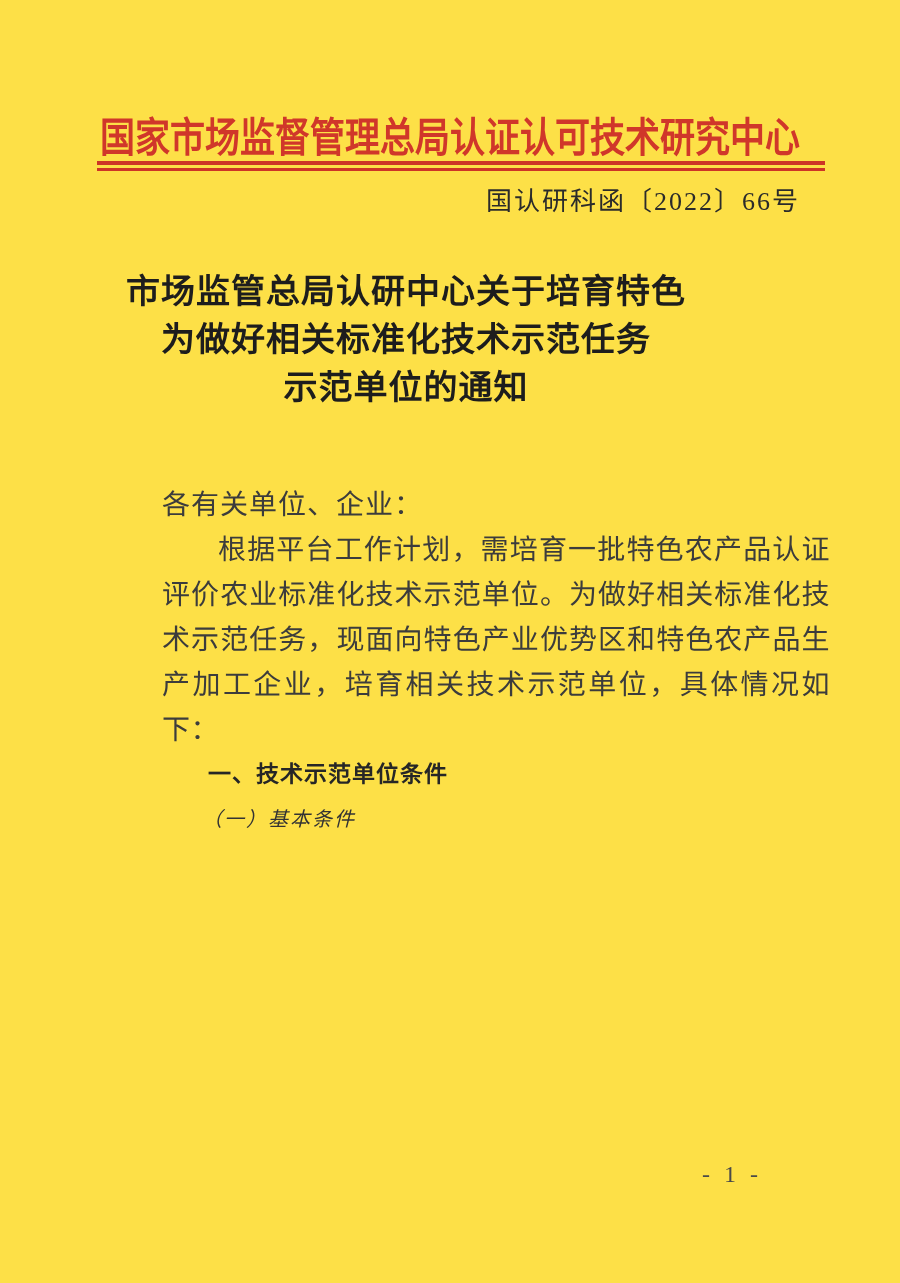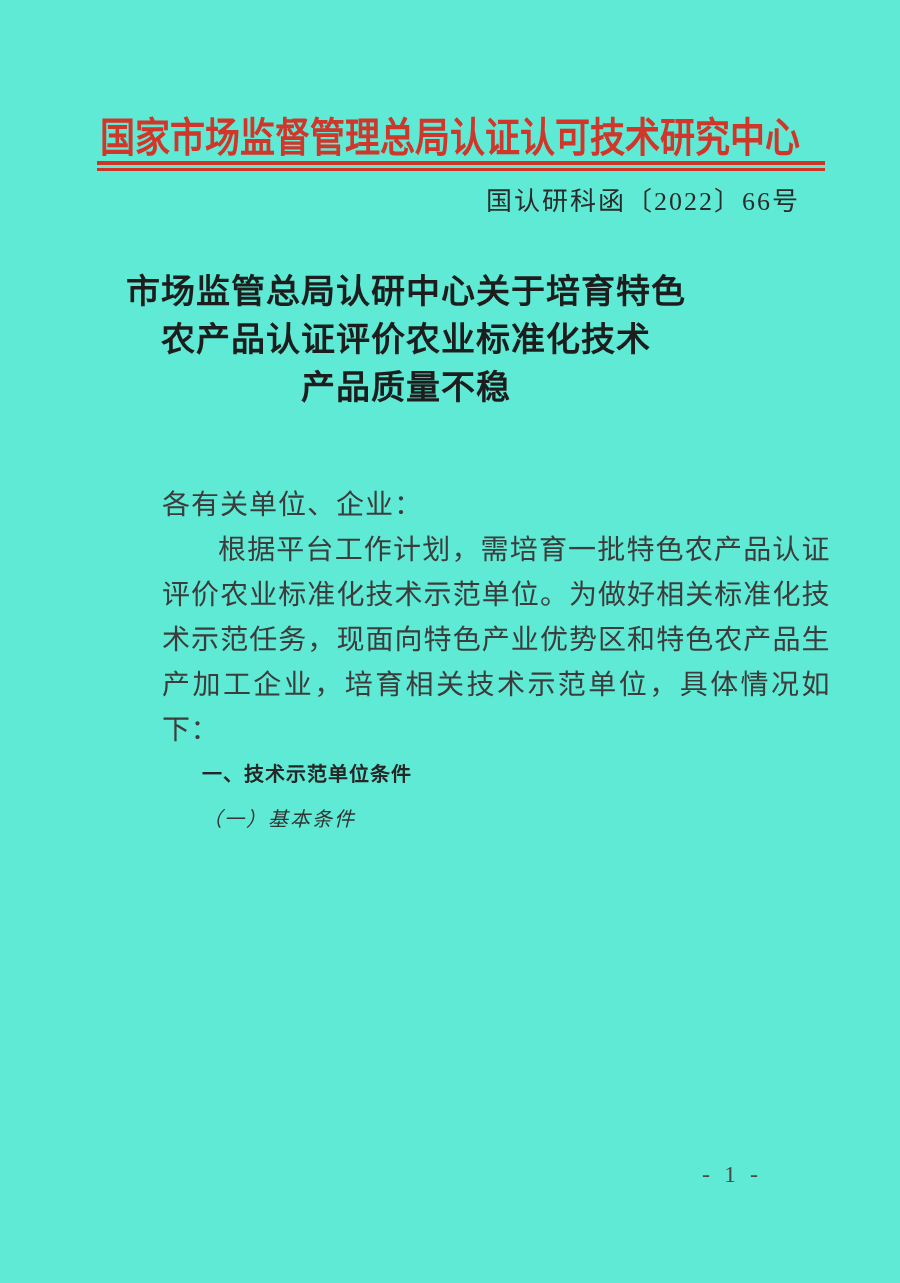--- a/index.html
+++ b/index.html
@@ -4,21 +4,21 @@
 <style>
   html, body {
     margin: 0;
     padding: 0;
     background: #ffffff;
   }
   .page {
     position: relative;
     width: 900px;
     height: 1283px;
-    background: #5eead4;
+    background: #fde047;
     overflow: hidden;
     font-family: "Liberation Serif", "DejaVu Serif", serif;
   }
   
   .org-name-wrap {
     position: absolute;
     top: 104px;
     left: 0;
     width: 900px;
     text-align: center;
@@ -91,21 +91,21 @@
   .para {
     margin: 0;
     text-indent: 2em;
     letter-spacing: 0.5px;
   }
   .section-heading {
     margin: 0;
     text-indent: 2em;
     font-family: "Liberation Sans", "DejaVu Sans", sans-serif;
     font-weight: 700;
-    font-size: 20px;
+    font-size: 23px;
     color: #262626;
     letter-spacing: 1px;
   }
   .sub-heading {
     margin: 0;
     text-indent: 2em;
     font-style: italic;
     font-size: 20px;
     color: #333333;
     letter-spacing: 2px;
@@ -130,22 +130,22 @@
   <div class="org-name-wrap">
     <span class="org-name">国家市场监督管理总局认证认可技术研究中心</span>
   </div>
 
   <div class="red-rule"></div>
 
   <div class="doc-number">国认研科函〔2022〕66号</div>
 
   <div class="doc-title">
     <div>市场监管总局认研中心关于培育特色</div>
-    <div>农产品认证评价农业标准化技术</div>
-    <div>产品质量不稳</div>
+    <div>为做好相关标准化技术示范任务</div>
+    <div>示范单位的通知</div>
   </div>
 
   <div class="body-block">
     <p class="salutation">各有关单位、企业：</p>
     <p class="para">根据平台工作计划，需培育一批特色农产品认证评价农业标准化技术示范单位。为做好相关标准化技术示范任务，现面向特色产业优势区和特色农产品生产加工企业，培育相关技术示范单位，具体情况如下：</p>
     <p class="section-heading">一、技术示范单位条件</p>
     <p class="sub-heading">（一）基本条件</p>
   </div>
 
   <div class="page-number">- 1 -</div>

